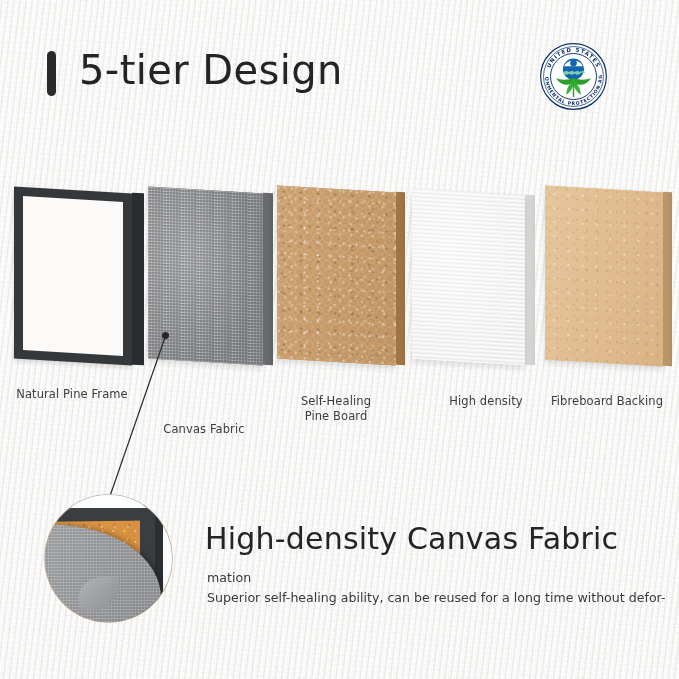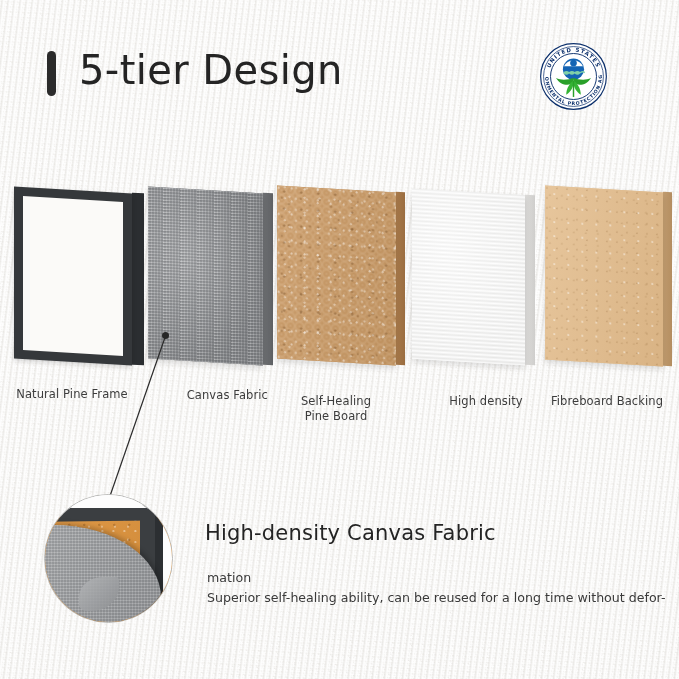--- a/index.html
+++ b/index.html
@@ -257,21 +257,21 @@
     width: 40px; height: 34px;
     background: linear-gradient(135deg, #b4b6b8, #8c8e91);
     border-radius: 60% 10% 70% 20%;
     opacity: 0.85;
   }
 
   .detail-title {
     position: absolute;
     left: 205px;
     top: 521px;
-    font-size: 21px;
+    font-size: 30px;
     color: #242424;
     font-weight: 500;
     letter-spacing: 0.2px;
     white-space: nowrap;
   }
   .detail-body {
     position: absolute;
     left: 207px;
     top: 568px;
     width: 462px;
@@ -343,21 +343,21 @@
 
   <div class="board mdf-wrap">
     <div class="bside mdf-side"></div>
     <div class="bface mdf-face"></div>
   </div>
 
   <div class="tier-label" style="left:7px; top:387px; width:130px;">
     <div>Natural Pine Frame</div>
   </div>
 
-  <div class="tier-label" style="left:140px; top:388px; width:128px;text-align:right;">
+  <div class="tier-label" style="left:140px; top:422px; width:128px;">
     <div>Canvas Fabric</div>
   </div>
 
   <div class="tier-label" style="left:272px; top:394px; width:128px;">
     <div>Self-Healing</div>
     <div>Pine Board</div>
   </div>
 
   <div class="tier-label" style="left:422px; top:394px; width:128px;">
     <div>High density</div>

